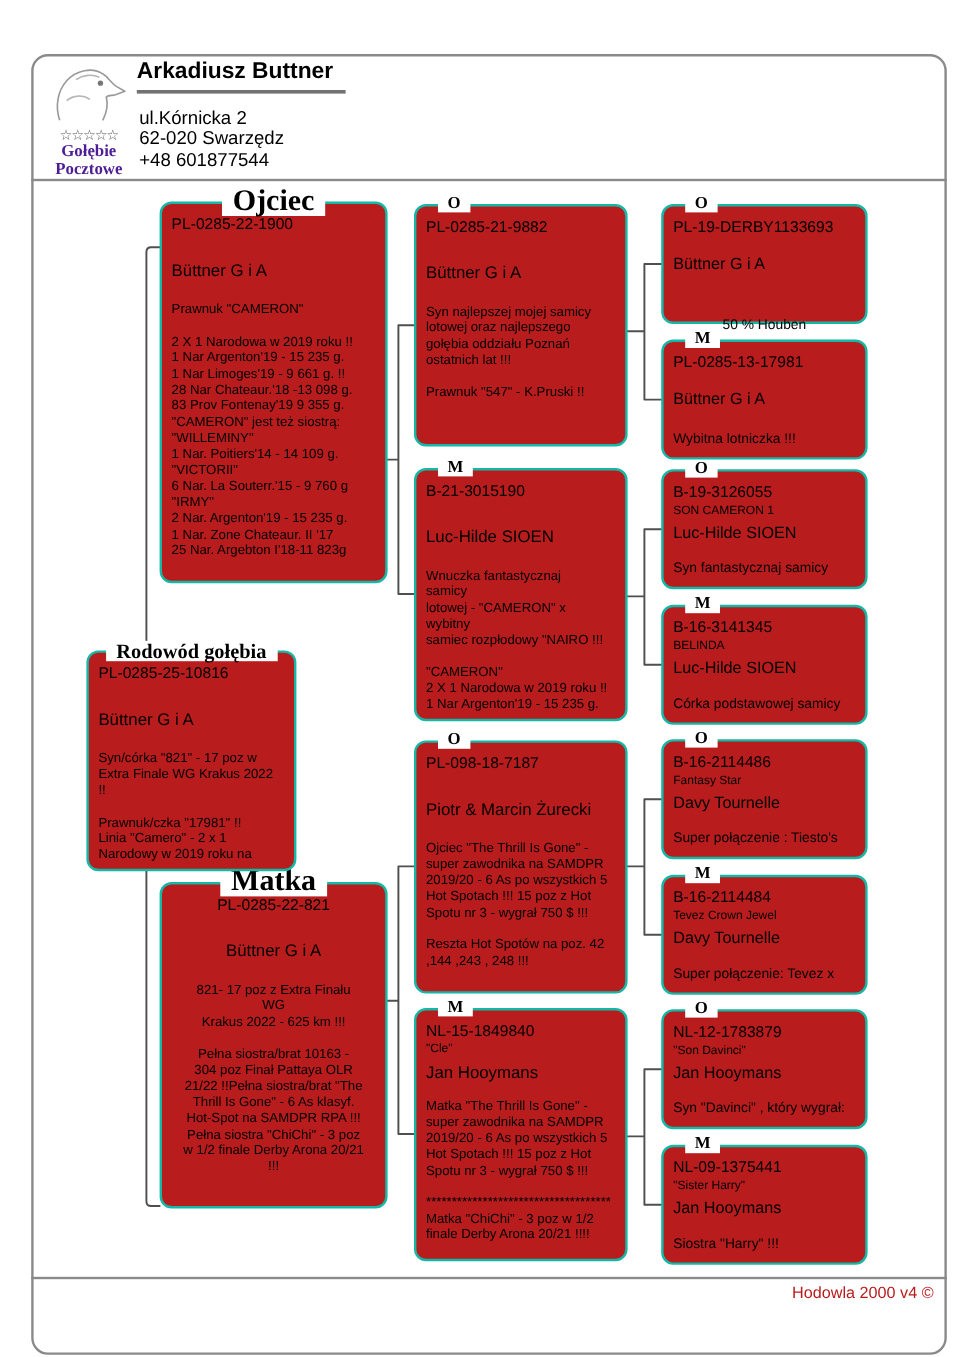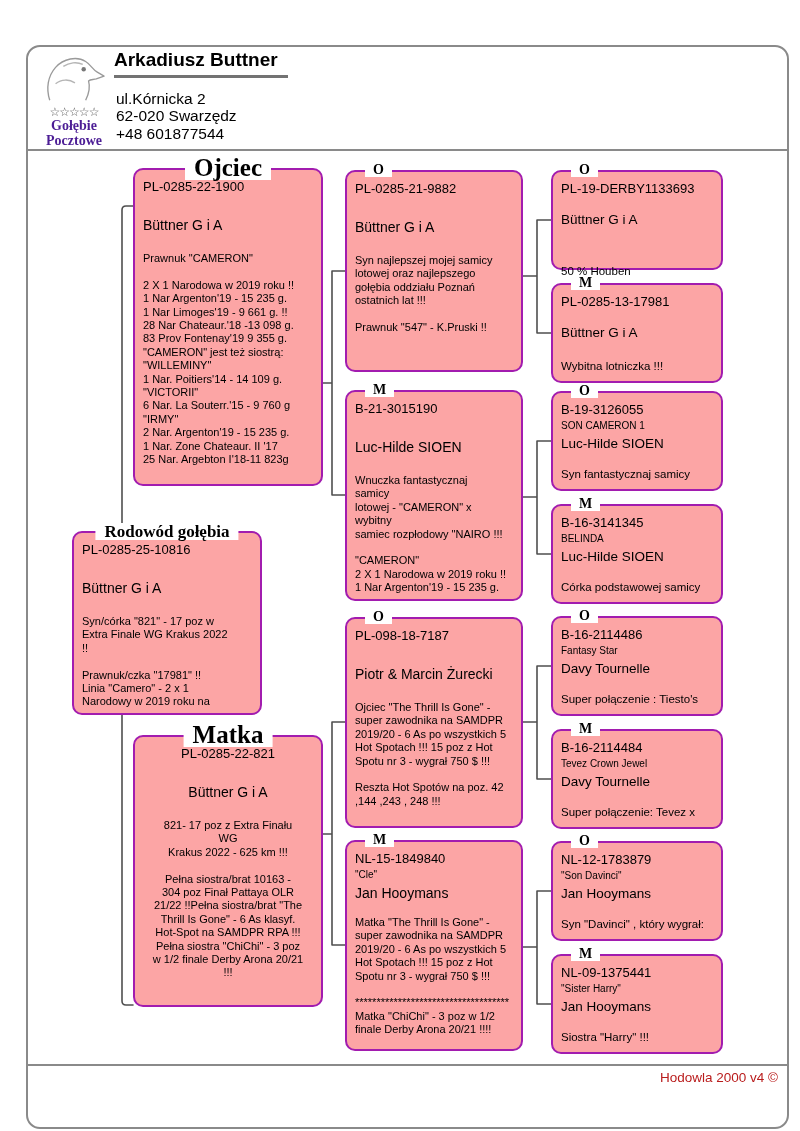--- a/index.html
+++ b/index.html
@@ -13,36 +13,36 @@
   
   .logo{position:absolute;left:34px;top:54px;width:80px;text-align:center;z-index:2;}
   .stars{font-size:12px;color:#5a5a5a;line-height:1.1;letter-spacing:-1px;}
   .logo-name{font-family:"Liberation Serif",serif;font-weight:bold;font-size:14px;
              color:#4c1d95;line-height:1.06;}
   .title{position:absolute;left:114px;top:49px;font-size:19px;font-weight:bold;
          border-bottom:3px solid #737373;padding:0 10px 4px 0;z-index:2;white-space:nowrap;}
   .address{position:absolute;left:116px;top:90px;font-size:15.5px;line-height:17.4px;z-index:2;}
 
   
-  .pbox{position:absolute;background:#fca5a5;border:2px solid #a21caf;border-radius:10px;
+  .pbox{position:absolute;background:#b91c1c;border:2px solid #14b8a6;border-radius:10px;
         padding:8px;box-sizing:border-box;z-index:1;display:flex;flex-direction:column;}
   .legend{position:absolute;background:#fff;padding:0 9px;line-height:1;white-space:nowrap;
           font-family:"Liberation Serif",serif;font-weight:bold;}
   .legend.big{font-size:25px;top:-15px;left:50%;transform:translateX(-50%);}
   .legend.mid{font-size:17px;top:-10px;left:50%;transform:translateX(-50%);}
   .legend.om{font-size:14px;top:-9px;left:18px;padding:0 8px;}
   .ring{font-size:13px;line-height:17px;}
   .pname{font-size:10px;line-height:16px;}
   .owner{font-size:14px;line-height:16px;margin-top:22px;}
   .stacked .owner{margin-top:2px;}
   .ggp .owner{font-size:13.5px;}
   .ggp.no-name .owner{margin-top:15px;}
   .body{font-size:11px;line-height:13.4px;margin-top:19px;white-space:pre-line;}
   .note{font-size:11.5px;line-height:13px;margin-top:auto;white-space:pre-line;}
-  .center-note .note{margin-top:37px;}
+  .center-note .note{text-align:center;margin-top:37px;}
 
   .footer-credit{position:absolute;right:22px;top:1070px;font-size:13.5px;color:#b91c1c;z-index:2;}
 </style>
 </head>
 <body>
 
 <div class="page">
 
   <div class="frame"></div>
   <div class="hline" style="top:149px;"></div>
@@ -73,21 +73,21 @@
     <div class="logo-name">Gołębie</div>
     <div class="logo-name">Pocztowe</div>
   </div>
   <div class="title">Arkadiusz Buttner</div>
   <div class="address">
     <div>ul.Kórnicka 2</div>
     <div>62-020 Swarzędz</div>
     <div>+48 601877544</div>
   </div>
 
-  <section class="pbox" style="left:72px;top:531px;width:190px;height:184px;z-index:2;">
+  <section class="pbox" style="left:72px;top:542px;width:175px;height:184px;z-index:2;">
     <span class="legend mid">Rodowód gołębia</span>
     <div class="ring">PL-0285-25-10816</div>
     <div class="owner">Büttner G i A</div>
     <div class="body">Syn/córka "821" - 17 poz w
 Extra Finale WG Krakus 2022
 !!
 
 Prawnuk/czka "17981" !!
 Linia "Camero" - 2 x 1
 Narodowy w 2019 roku na</div>

